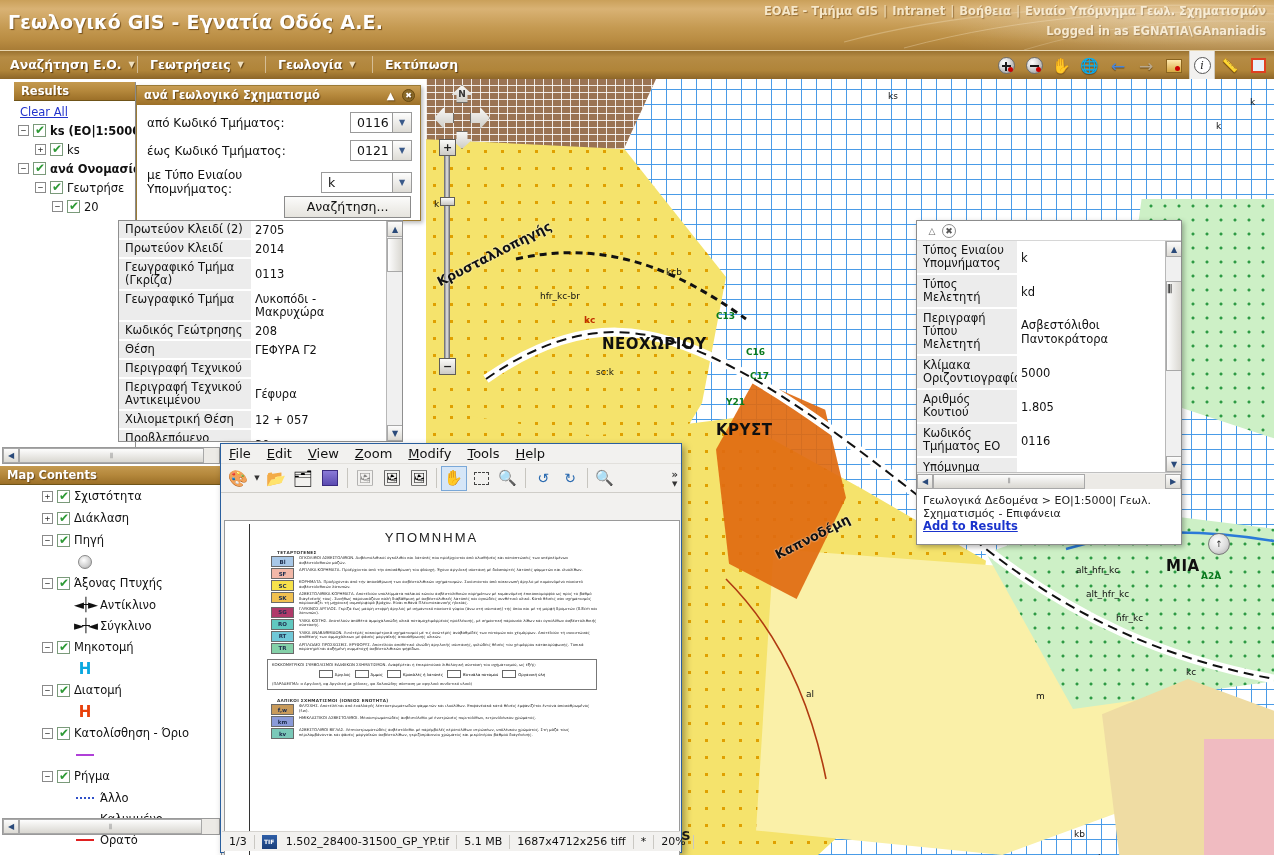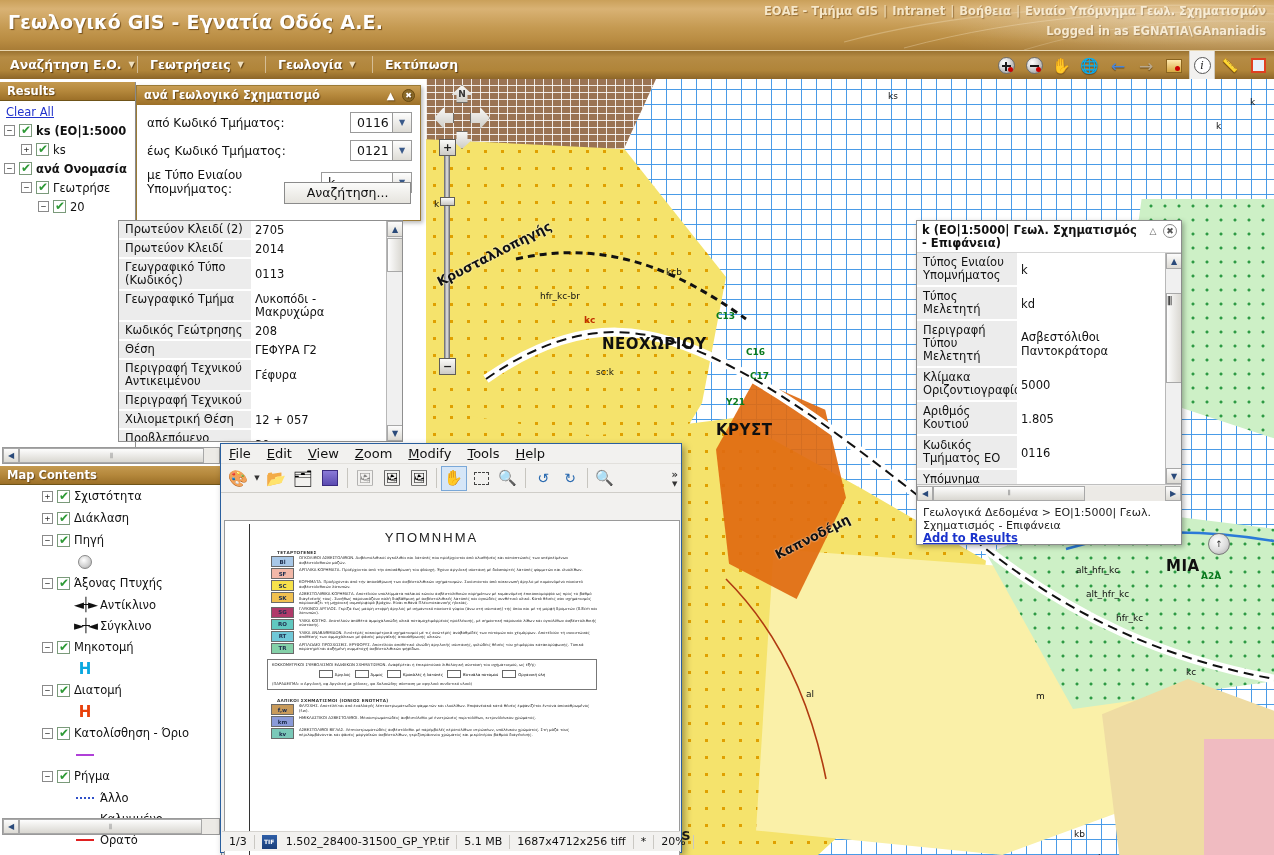--- a/index.html
+++ b/index.html
@@ -146,21 +146,21 @@
      background: linear-gradient(180deg,#fcfcfa,#c9c7c1); border:1px solid #5f5d58; }
   #map-credit { position: absolute; left: 2px; bottom: 12px; font-size: 12.5px; font-weight: bold;
       color: #1a1a1a; white-space: nowrap; }
   #north-circ { position:absolute; right:44px; bottom:300px; width:22px; height:22px; border-radius:50%;
      background: radial-gradient(circle at 40% 35%, #fff, #dcdcdc 55%, #a8a8a8); border:1px solid #777;
      display:flex;align-items:center;justify-content:center;font-size:9px;color:#333;}
 
   
   #results-panel {
     position: absolute; left: 0; top: 82px; width: 136px; height: 368px;
-    background: #ffffff; border-right: 1px solid #8f8f8f; overflow: hidden;
+    background: #ffffff; border-right: 1px solid #8f8f8f; overflow: hidden; padding-left: 14px;
   }
   .panel-title {
     height: 19px; line-height: 19px; padding-left: 7px;
     background: linear-gradient(180deg,#c49a50 0%, #b5883c 48%, #9c7028 100%);
     color: #ffffff; font-weight: bold; font-size: 11.5px;
     text-shadow: 1px 1px 1px rgba(80,50,8,.75);
     border-bottom: 1px solid #6f5418;
   }
   #clear-all { display: block; margin: 4px 0 2px 6px; color: #2233cc; font-size: 11.5px;
      text-decoration: underline; cursor: default; }
@@ -204,21 +204,21 @@
     display: flex; align-items: center; font-size: 12.5px; color: #111; padding-left: 6px;
     min-width: 62px; position: relative; cursor: default;
   }
   .fsel .arrow {
     margin-left: auto; width: 19px; height: 19px;
     background: linear-gradient(180deg,#fdfdfd,#dedcd6);
     border-left: 1px solid #9a9a9a; display:flex; align-items:center; justify-content:center;
     font-size: 8px; color: #3a5a8a;
   }
   #btn-search {
-    position: absolute; right: 9px; bottom: 16px; width: 127px; height: 22px;
+    position: absolute; right: 9px; bottom: 2px; width: 127px; height: 22px;
     border: 1px solid #8b8b8b; background: linear-gradient(180deg,#fbfbfa,#e6e4de);
     font-size: 12.5px; color: #111; text-align: center; line-height: 20px; cursor: default;
   }
 
   
   #attr-table {
     position: absolute; left: 118px; top: 220px; width: 285px; height: 222px;
     background: #ffffff; border: 1px solid #8f8f8f; overflow: hidden;
   }
   .arow { display: flex; border-bottom: 1px solid #ffffff; min-height: 17px; }
@@ -571,42 +571,42 @@
     <div id="attr-rows" style="margin-right:16px">
         <div class="arow">
           <div class="acell-k">Πρωτεύον Κλειδί (2)</div>
           <div class="acell-v">2705</div>
         </div>
         <div class="arow">
           <div class="acell-k">Πρωτεύον Κλειδί</div>
           <div class="acell-v">2014</div>
         </div>
         <div class="arow">
-          <div class="acell-k">Γεωγραφικό Τύπο (Κωδικός)</div>
+          <div class="acell-k">Γεωγραφικό Τμήμα (Γκρίζα)</div>
           <div class="acell-v">0113</div>
         </div>
         <div class="arow">
           <div class="acell-k">Γεωγραφικό Τμήμα</div>
           <div class="acell-v">Λυκοπόδι - Μακρυχώρα</div>
         </div>
         <div class="arow">
           <div class="acell-k">Κωδικός Γεώτρησης</div>
           <div class="acell-v">208</div>
         </div>
         <div class="arow">
           <div class="acell-k">Θέση</div>
           <div class="acell-v">ΓΕΦΥΡΑ Γ2</div>
         </div>
         <div class="arow">
+          <div class="acell-k">Περιγραφή Τεχνικού</div>
+          <div class="acell-v"></div>
+        </div>
+        <div class="arow">
           <div class="acell-k">Περιγραφή Τεχνικού Αντικειμένου</div>
           <div class="acell-v">Γέφυρα</div>
-        </div>
-        <div class="arow">
-          <div class="acell-k">Περιγραφή Τεχνικού</div>
-          <div class="acell-v"></div>
         </div>
         <div class="arow">
           <div class="acell-k">Χιλιομετρική Θέση</div>
           <div class="acell-v">12 + 057</div>
         </div>
         <div class="arow">
           <div class="acell-k">Προβλεπόμενο βάθος (αριθμός)</div>
           <div class="acell-v">30</div>
         </div>
       </div>
@@ -728,21 +728,20 @@
   </div>
   <div id="mc-scroll-bot">
     <div class="hsb-btn">◀</div>
     <div class="hsb-track">
       <div class="hsb-thumb" style="left:0;width:183px">⦀</div>
     </div>
   </div>
 
   <div id="feat-panel">
     <div id="feat-head">
-      <div id="feat-title">k  (EO|1:5000| Γεωλ. Σχηματισμός - Επιφάνεια)</div>
       <div class="fhbtn tri">△</div>
       <div class="fhbtn">✖</div>
     </div>
     <div id="feat-body">
       <div id="feat-rows" style="margin-right:16px">
           <div class="arow">
             <div class="fcell-k">Τύπος Ενιαίου Υπομνήματος</div>
             <div class="fcell-v">k</div>
           </div>
           <div class="arow">

